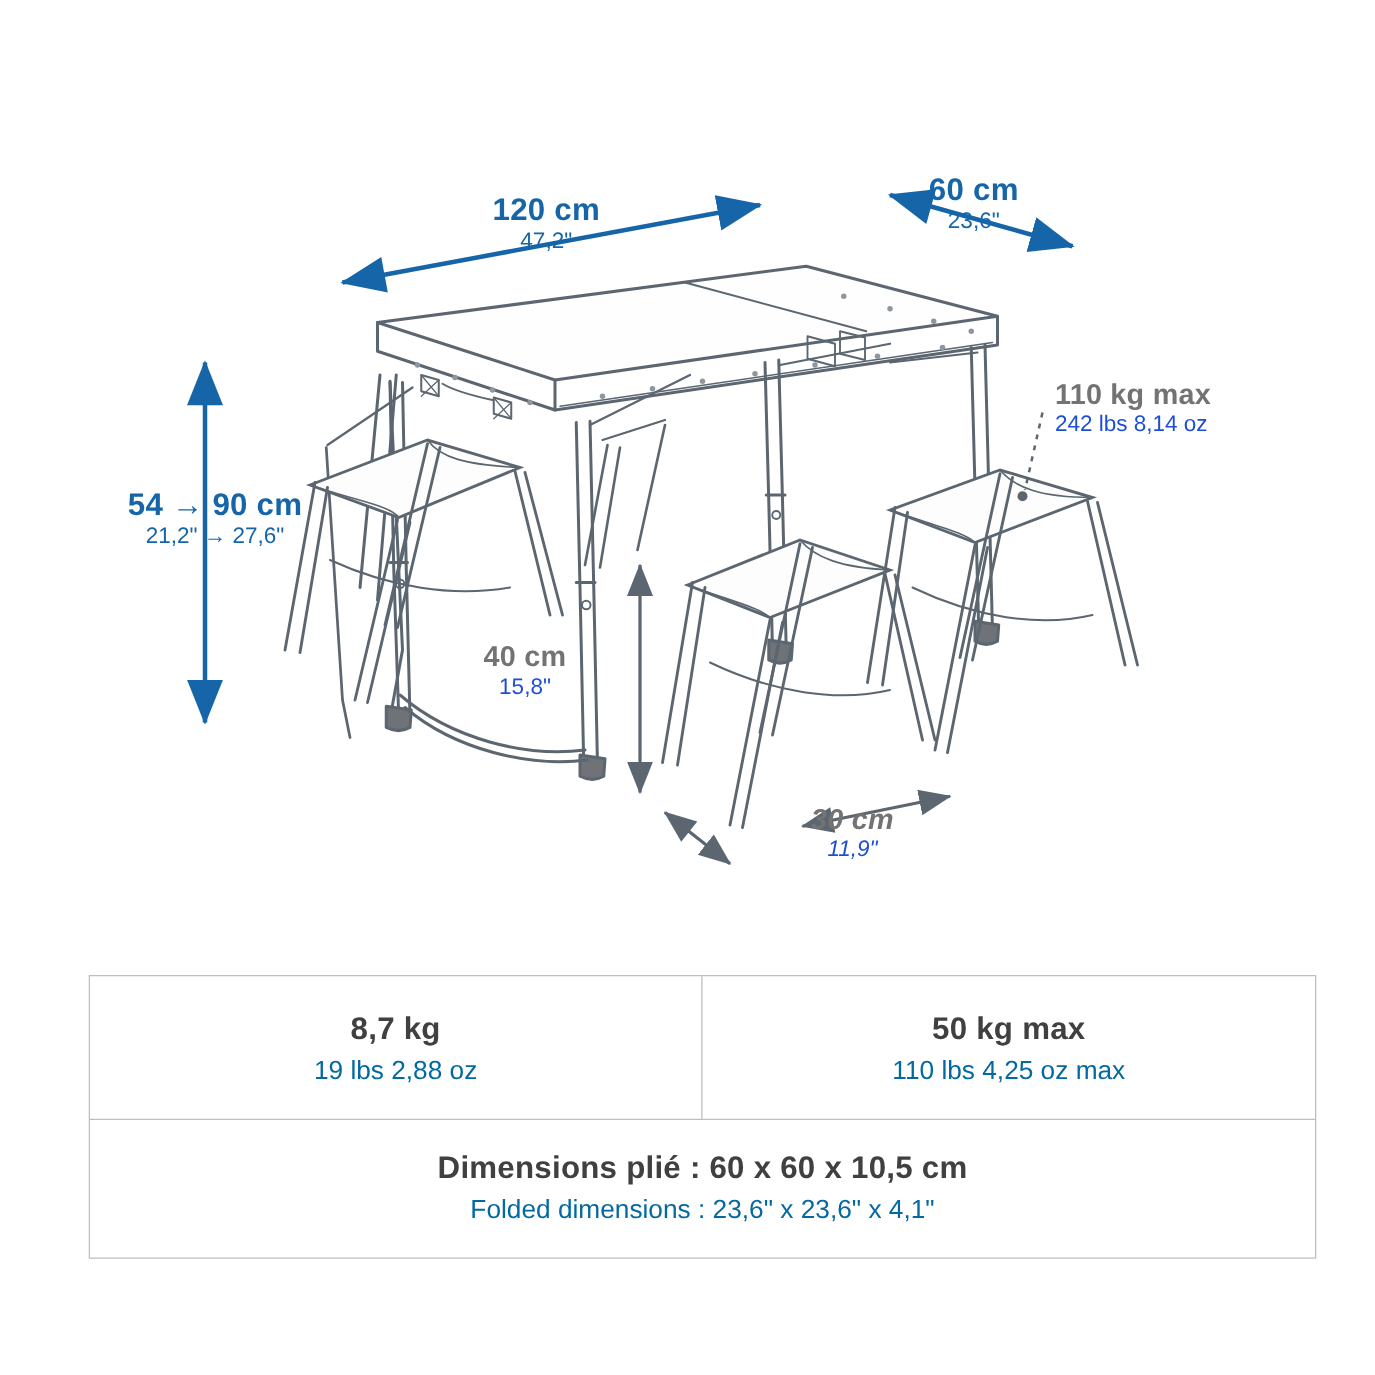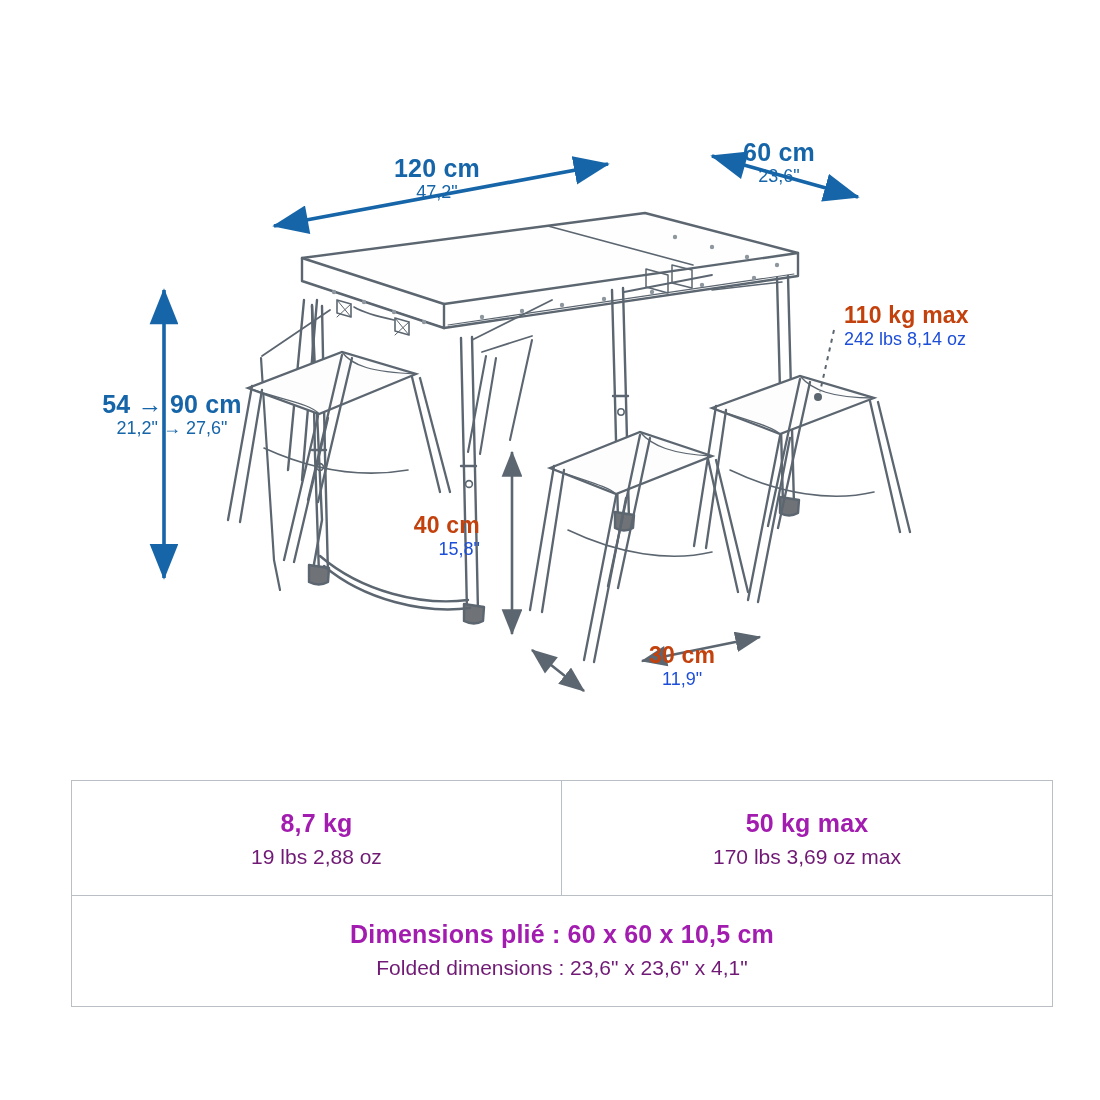--- a/index.html
+++ b/index.html
@@ -40,28 +40,28 @@
     font-weight: bold;
     font-size: 23px;
     color: #1565a8;
     letter-spacing: .2px;
   }
   .dim .imperial {
     font-size: 18px;
     color: #1565a8;
     font-weight: normal;
   }
-  .dim.dark .metric { color: #c2410c; }
+  .dim.dark .metric { color: #737373; }
   .dim.dark .imperial { color: #1d4ed8; }
 
   #dim-length   { left: 310px; top: 154px; width: 230px; }
   #dim-width    { left: 672px; top: 138px; width: 190px; }
   #dim-height   { left:  60px; top: 390px; width: 200px; }
-  #dim-seat     { left: 348px; top: 513px; width: 120px; text-align: right; }
-  #dim-seatw    { left: 600px; top: 643px; width: 140px; }
+  #dim-seat     { left: 348px; top: 513px; width: 120px; text-align: center; }
+  #dim-seatw    { left: 600px; top: 643px; width: 140px; font-style: italic; }
   #dim-load     { left: 832px; top: 303px; width: 220px; text-align: left; }
 
   #dim-length .metric,
   #dim-width .metric,
   #dim-height .metric { font-size: 25px; }
 
   
   .spec-table {
     position: absolute;
     left: 59px;
@@ -87,27 +87,27 @@
     border-top: 1px solid #b9bfc4;
     align-items: flex-end;
   }
   .spec-row.bottom .spec-cell {
     flex: 1 1 100%;
     padding: 24px 10px 26px 10px;
   }
   .spec-primary {
     font-weight: bold;
     font-size: 25px;
-    color: #a21caf;
+    color: #404040;
     margin-bottom: 7px;
     letter-spacing: .2px;
   }
   .spec-secondary {
     font-size: 21px;
-    color: #701a75;
+    color: #0369a1;
   }
 </style>
 </head>
 <body>
 
 <div id="stage">
 
   <svg class="diagram-svg" viewBox="0 0 1100 1100">
     <defs>
       <marker id="arrBlue" markerWidth="11" markerHeight="11" refX="9.5" refY="4" orient="auto">
@@ -307,21 +307,21 @@
   </div>
 
   <div class="spec-table">
     <div class="spec-row">
       <div class="spec-cell">
         <div class="spec-primary">8,7 kg</div>
         <div class="spec-secondary">19 lbs 2,88 oz</div>
       </div>
       <div class="spec-cell">
         <div class="spec-primary">50 kg max</div>
-        <div class="spec-secondary">170 lbs 3,69 oz max</div>
+        <div class="spec-secondary">110 lbs 4,25 oz max</div>
       </div>
     </div>
     <div class="spec-row bottom">
       <div class="spec-cell">
         <div class="spec-primary">Dimensions plié : 60 x 60 x 10,5 cm</div>
         <div class="spec-secondary">Folded dimensions : 23,6" x 23,6" x 4,1"</div>
       </div>
     </div>
   </div>
 

